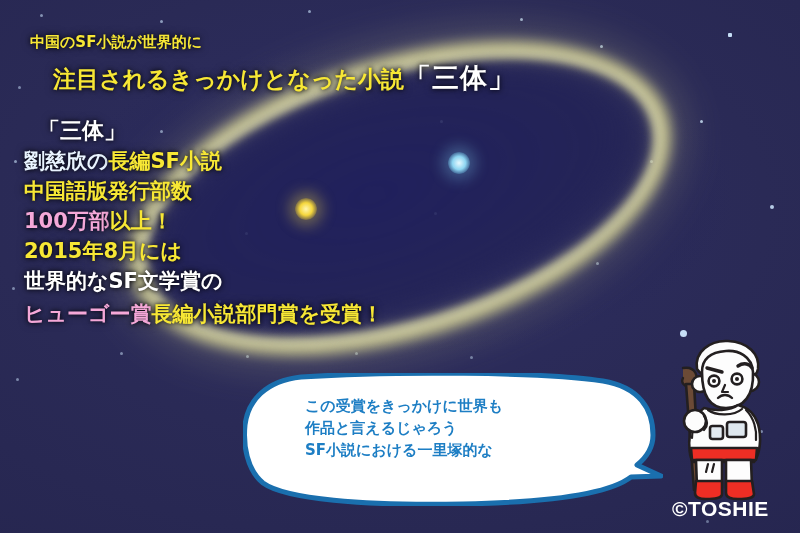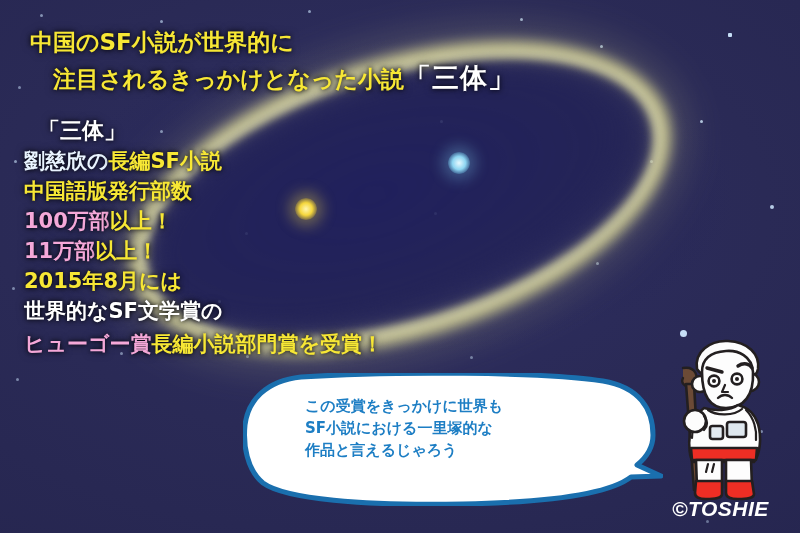--- a/index.html
+++ b/index.html
@@ -57,21 +57,21 @@
 
   
   .jp { font-family:"DejaVu Sans","Liberation Sans",sans-serif; font-weight:bold; white-space:nowrap; }
 
   #headline { position:absolute; left:30px; top:24px; }
   #headline .line { line-height:36px; text-shadow:0 0 4px rgba(0,0,0,0.85),0 0 8px rgba(0,0,0,0.6); }
   .c-yellow { color:#f7e735; }
   .c-white  { color:#ffffff; }
   .c-pink   { color:#f5a8d8; }
   .c-cyan   { color:#e9f4ff; }
-  #hl1 { font-size:23px; }
+  #hl1 { font-size:15px; }
   #hl2 { font-size:23px;margin-left:23px; }
   #hl2 .big { font-size:27px; letter-spacing:1px; }
 
   #facts { position:absolute; left:24px; top:116px; }
   #facts .line { line-height:30px; text-shadow:0 0 4px rgba(0,0,0,0.9),0 0 9px rgba(0,0,0,0.55); }
   #f0 { font-size:22px; padding-left:14px; }
   #facts .line:not(#f0) { font-size:21px; }
   #f6 { font-size:22px; padding-top:3px; }
 
   
@@ -94,21 +94,20 @@
   #logo-cn {
     position:absolute; left:56px; top:2px;
     color:#ffffff; font-size:30px; font-weight:bold; letter-spacing:2px;
     font-family:"DejaVu Sans",sans-serif;
   }
 
   #copyright {
     position:absolute; left:672px; top:497px;
     color:#ffffff; font-size:21px; font-weight:bold; letter-spacing:0.5px;
     font-family:"Liberation Sans",sans-serif;
-    font-style:italic;
   }
 </style>
 </head>
 <body>
 
 <div id="stage">
 
   <div>
     <span class="star sq" style="left:728px;top:33px;width:4px;height:4px;opacity:.95;"></span>
     <span class="star" style="left:700px;top:120px;width:3px;height:3px;opacity:.8;"></span>
@@ -164,44 +163,41 @@
     <div class="line jp">
       <span class="c-cyan">劉慈欣の</span><span class="c-yellow">長編SF小説</span>
     </div>
     <div class="line jp">
       <span class="c-yellow">中国語版発行部数</span>
     </div>
     <div class="line jp">
       <span class="c-pink">100万部</span><span class="c-yellow">以上！</span>
     </div>
     <div class="line jp">
-      <span class="c-pink">11万部</span><span class="c-yellow">以上！</span>
-    </div>
-    <div class="line jp">
       <span class="c-yellow">2015年8月には</span>
     </div>
     <div class="line jp">
       <span class="c-white">世界的なSF文学賞の</span>
     </div>
     <div class="line jp" id="f6">
       <span class="c-pink">ヒューゴー賞</span><span class="c-yellow">長編小説部門賞を受賞！</span>
     </div>
   </div>
 
   <div id="bubble">
     <svg viewBox="0 0 420 133" preserveAspectRatio="none">
       <path d="M58,4 C150,-2 300,-1 360,8 C396,14 410,36 410,62
                C410,74 404,84 394,92 L418,103 L388,104
                C370,118 320,129 220,131 C120,133 42,126 20,110
                C4,97 0,72 2,52 C5,28 22,8 58,4 Z" fill="#ffffff" stroke="#1a6fae" stroke-width="5" stroke-linejoin="round"></path>
     </svg>
     <div id="bubble-text" class="jp">
       <div>この受賞をきっかけに世界も</div>
+      <div>作品と言えるじゃろう</div>
       <div>SF小説における一里塚的な</div>
-      <div>作品と言えるじゃろう</div>
     </div>
   </div>
 
   <div id="astronaut">
     <svg viewBox="0 0 140 165">
       <g stroke="#231f20" stroke-width="2.6" stroke-linejoin="round" stroke-linecap="round">
 
         <path d="M33,30 C46,28 50,40 43,46 C37,51 30,46 33,40" fill="#6b4a36" stroke="#231f20" stroke-width="2.4"></path>
         <path d="M36,46 L44,152 L50,152 L44,46 Z" fill="#6b4a36"></path>
 

